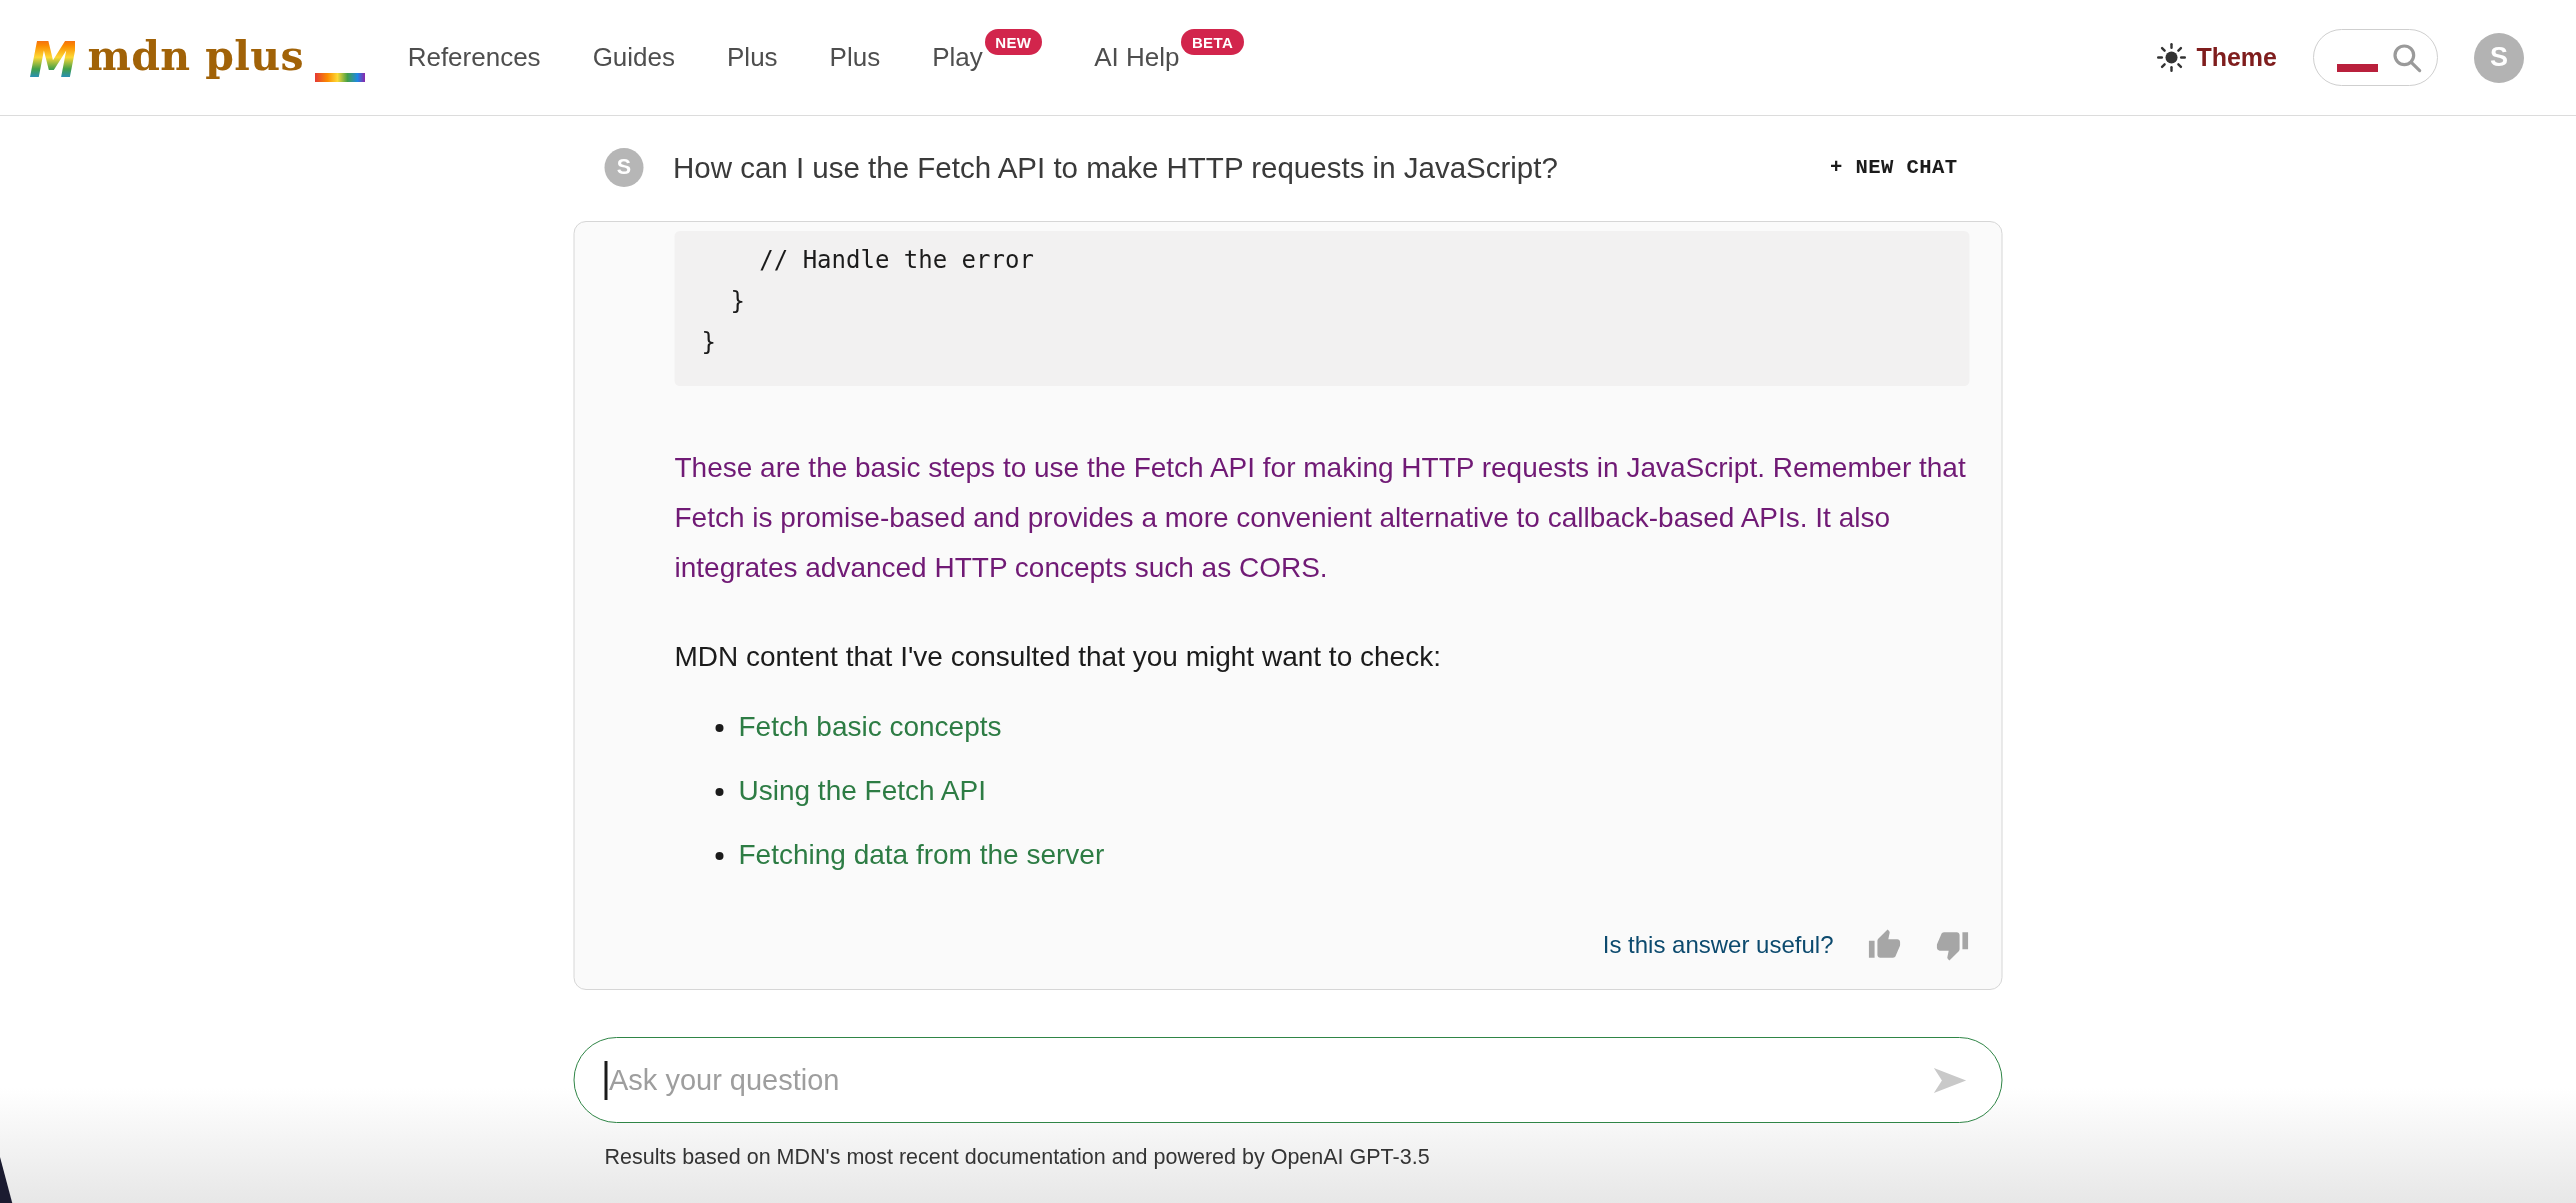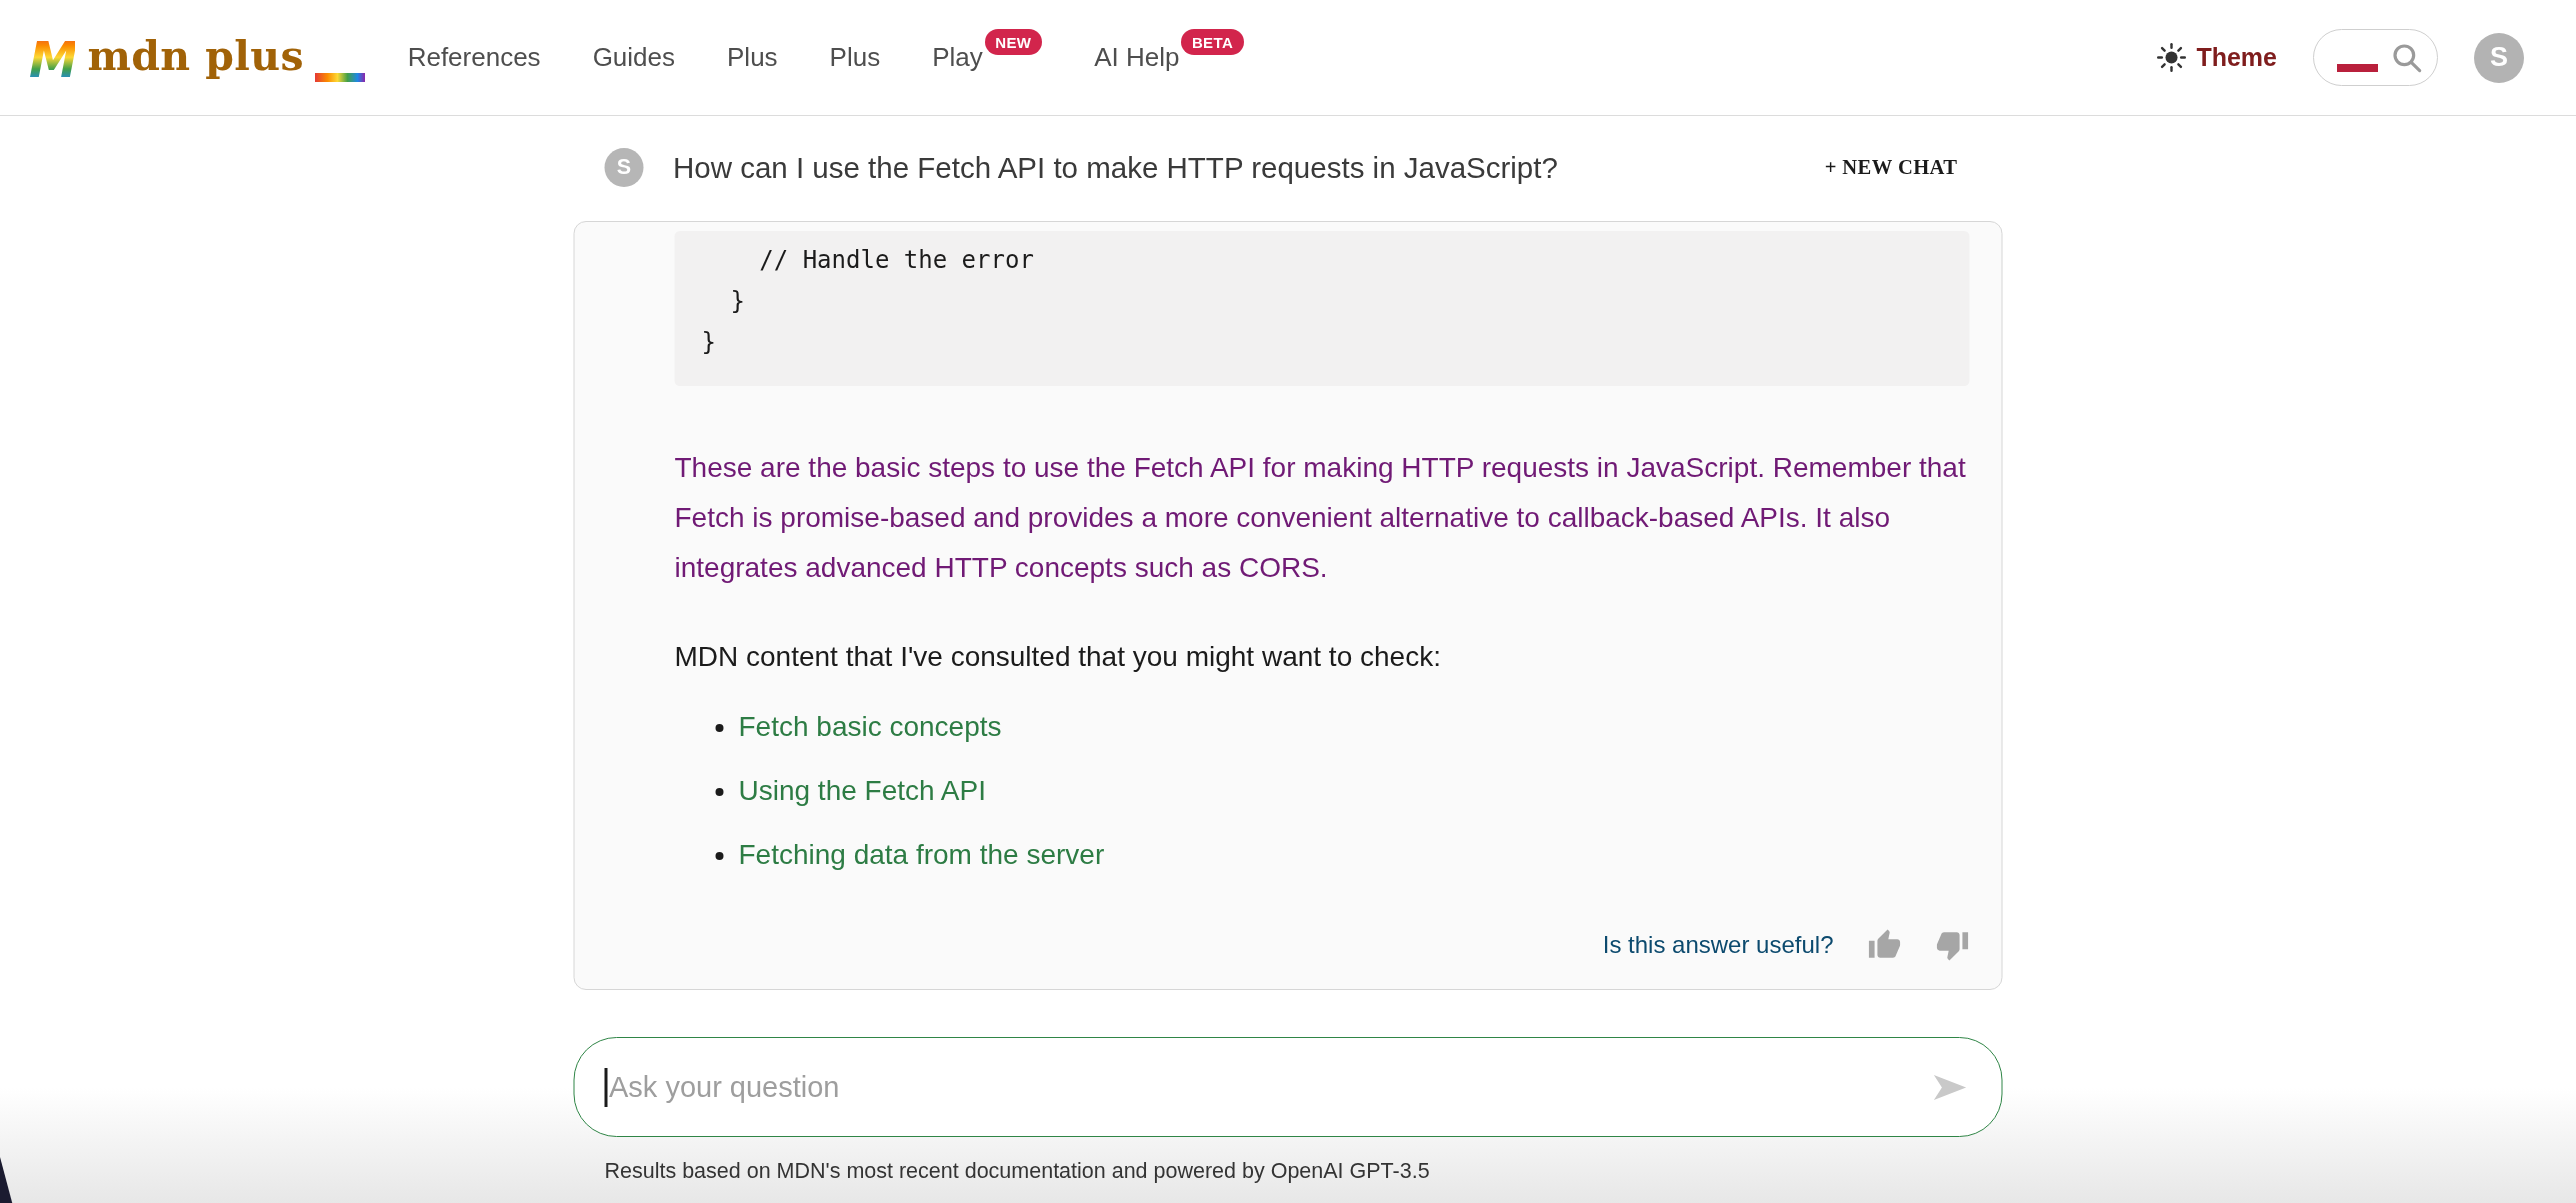--- a/index.html
+++ b/index.html
@@ -83,21 +83,21 @@
     display:flex; align-items:center; justify-content:center;
     flex:0 0 auto;
   }
   .chat-question {
     font-size:29.5px; color:#3a3a3a; margin-left:29.5px;
     flex:1 1 auto; font-weight:400;
   }
   .new-chat-btn {
     font-size:20.6px; font-weight:700; letter-spacing:0.4px;
     color:#1b1b1b; background:none; border:none; cursor:pointer;
-    font-family:Liberation Serif, serif; white-space:nowrap; margin-right:45px;
+    font-family:Liberation Mono, monospace; white-space:nowrap; margin-right:45px;
   }
 
   .chat-card {
     border:0.9px solid #d6d6d6; border-radius:12.5px;
     background:#fafafa;
     padding:9px 32px 27px 100px;
   }
   .code-block {
     background:#f2f1f1; border-radius:5.4px;
     font-family:"DejaVu Sans Mono", monospace;
@@ -113,21 +113,21 @@
   .sources a { color:#2d7c44; text-decoration:none; cursor:pointer; }
   .feedback-row {
     display:flex; justify-content:flex-end; align-items:center;
     gap:34px; margin-top:48px;
   }
   .feedback-label { font-size:24px; color:#0c4a6e; }
   .thumb-btn { background:none; border:none; cursor:pointer; padding:0; line-height:0; }
 
   
   .composer {
-    margin-top:47px; height:100px;
+    margin-top:47px; height:86px;
     border:1.8px solid #2f8546; border-radius:43px;
     background:#fff;
     display:flex; align-items:center;
     padding:0 30px 0 30px;
     position:relative; z-index:6;
   }
   .caret { width:2.7px; height:39px; background:#1b1b1b; flex:0 0 auto; }
   .composer input {
     flex:1 1 auto; border:none; outline:none;
     font-size:29px; color:#1b1b1b; background:transparent;

